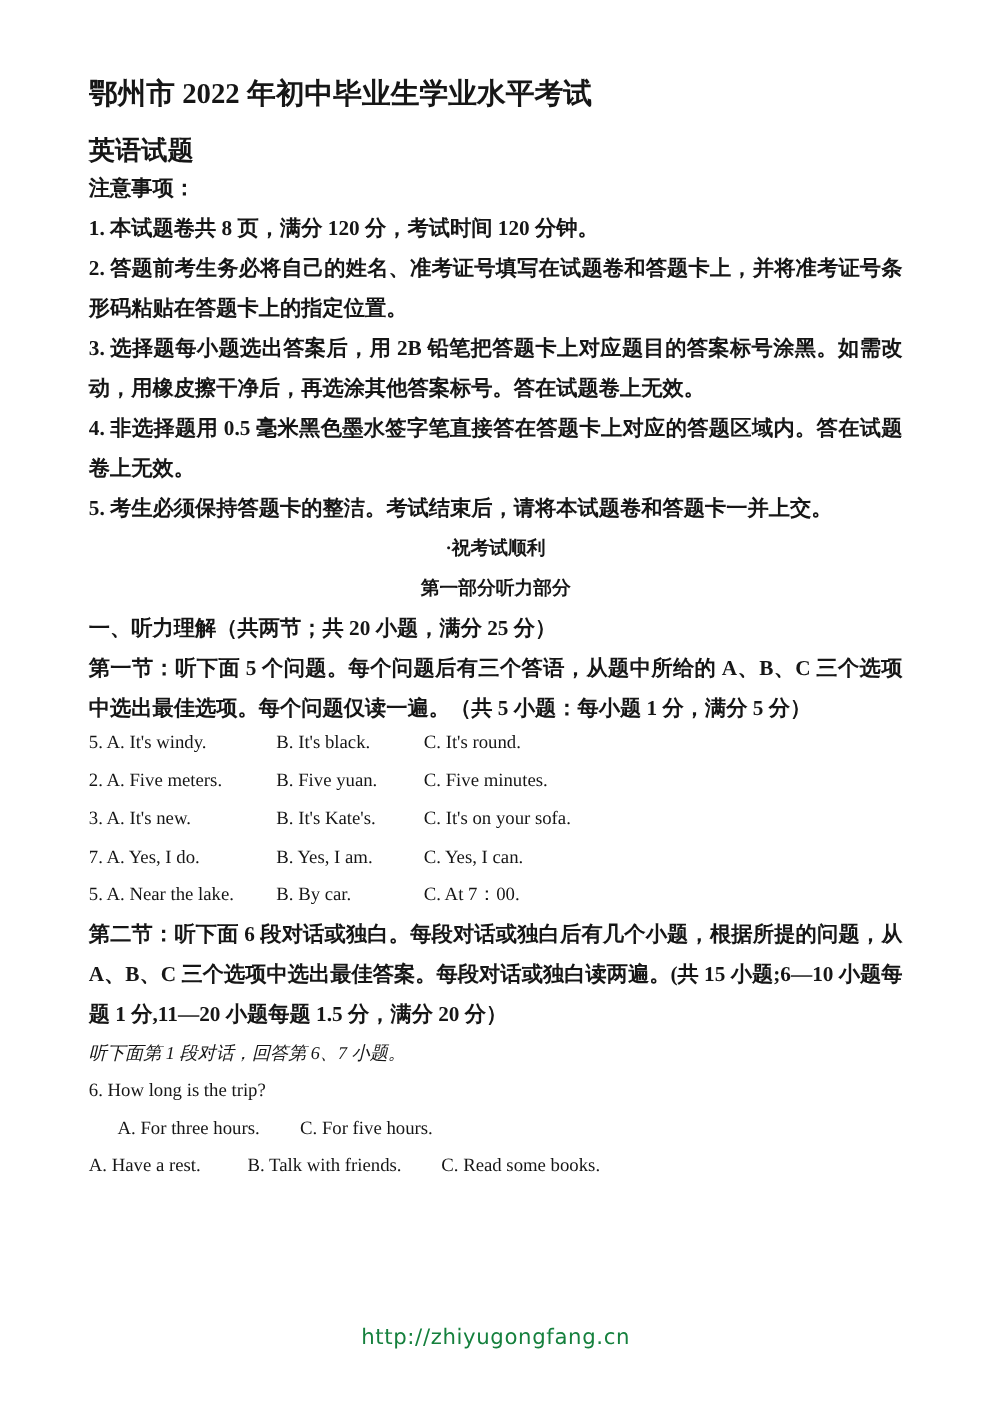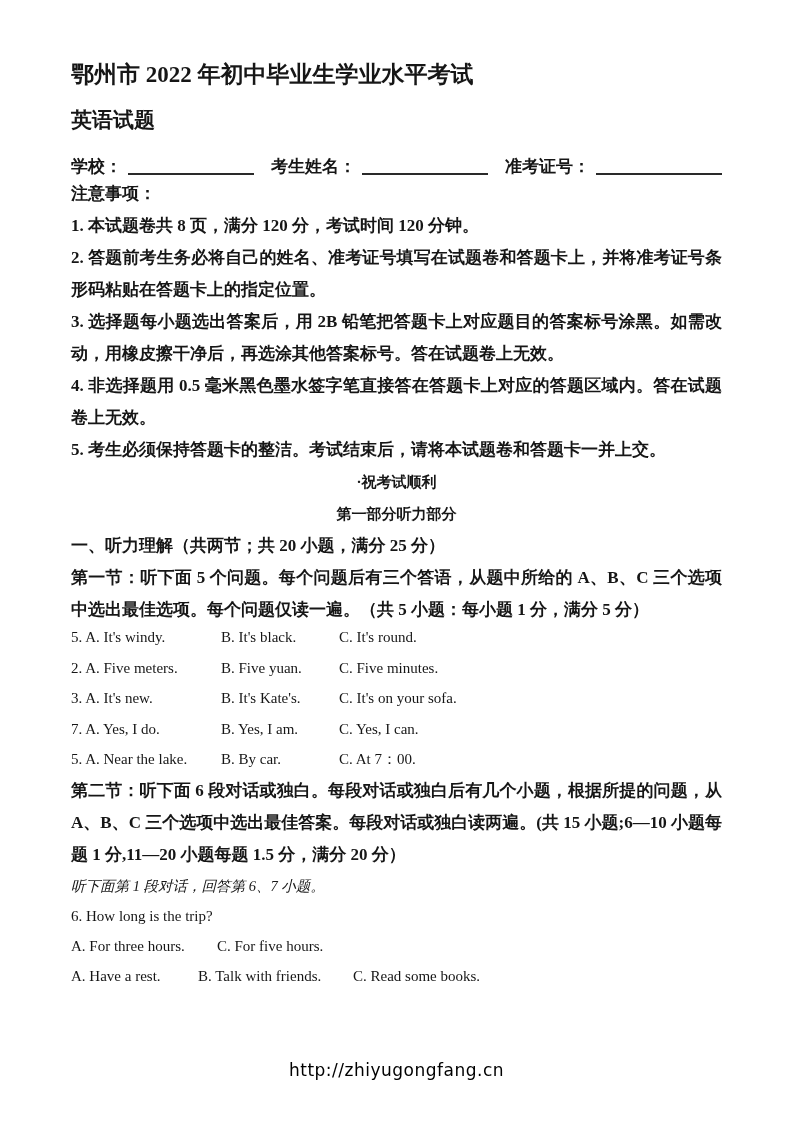--- a/index.html
+++ b/index.html
@@ -38,59 +38,45 @@
   .center-line {
     font-size:15px; font-weight:700; line-height:32px;
     margin:0; text-align:center;
   }
   .opt-group { margin-top:-4px; }
   .opt-row {
     display:flex; line-height:30.5px; font-size:15px; font-weight:400;
   }
   .opt-row .a1 { width:150px; }
   .opt-row .b1 { width:118px; }
-  .opt-row .a6 { width:146px; }
+  .opt-row .a6 { width:146px;margin-left:23px; }
   .opt-row .b6 { width:144px; }
   .opt-row .a7 { width:127px; }
   .opt-row .b7 { width:155px; }
   .plain-par {
     font-size:15px; font-weight:400; line-height:30px; margin:0;
   }
   .note-par {
     font-size:14.5px; font-weight:400; line-height:30px; margin:0;font-style:italic;
   }
   .watermark {
     position:absolute; left:0; right:0; top:1060px;
     text-align:center;
     font-family:"DejaVu Sans", sans-serif;
-    font-size:17px; color:#000000; letter-spacing:0.5px;
+    font-size:17px; color:#15803d; letter-spacing:0.5px;
   }
 </style>
 </head>
 <body>
 
 <div class="page">
 
   <h1 class="title1">鄂州市 2022 年初中毕业生学业水平考试</h1>
   <h2 class="title2">英语试题</h2>
 
-  <div class="fields">
-    <span class="field">
-      <span>学校：</span>
-      <span class="fill-line"></span>
-    </span>
-    <span class="field">
-      <span>考生姓名：</span>
-      <span class="fill-line"></span>
-    </span>
-    <span class="field">
-      <span>准考证号：</span>
-      <span class="fill-line"></span>
-    </span>
-  </div>
 
   <p class="bold-par">注意事项：</p>
   <p class="bold-par">1. 本试题卷共 8 页，满分 120 分，考试时间 120 分钟。</p>
   <p class="bold-par">2. 答题前考生务必将自己的姓名、准考证号填写在试题卷和答题卡上，并将准考证号条形码粘贴在答题卡上的指定位置。</p>
   <p class="bold-par">3. 选择题每小题选出答案后，用 2B 铅笔把答题卡上对应题目的答案标号涂黑。如需改动，用橡皮擦干净后，再选涂其他答案标号。答在试题卷上无效。</p>
   <p class="bold-par">4. 非选择题用 0.5 毫米黑色墨水签字笔直接答在答题卡上对应的答题区域内。答在试题卷上无效。</p>
   <p class="bold-par">5. 考生必须保持答题卡的整洁。考试结束后，请将本试题卷和答题卡一并上交。</p>
 
   <p class="center-line">·祝考试顺利</p>
   <p class="center-line">第一部分听力部分</p>

